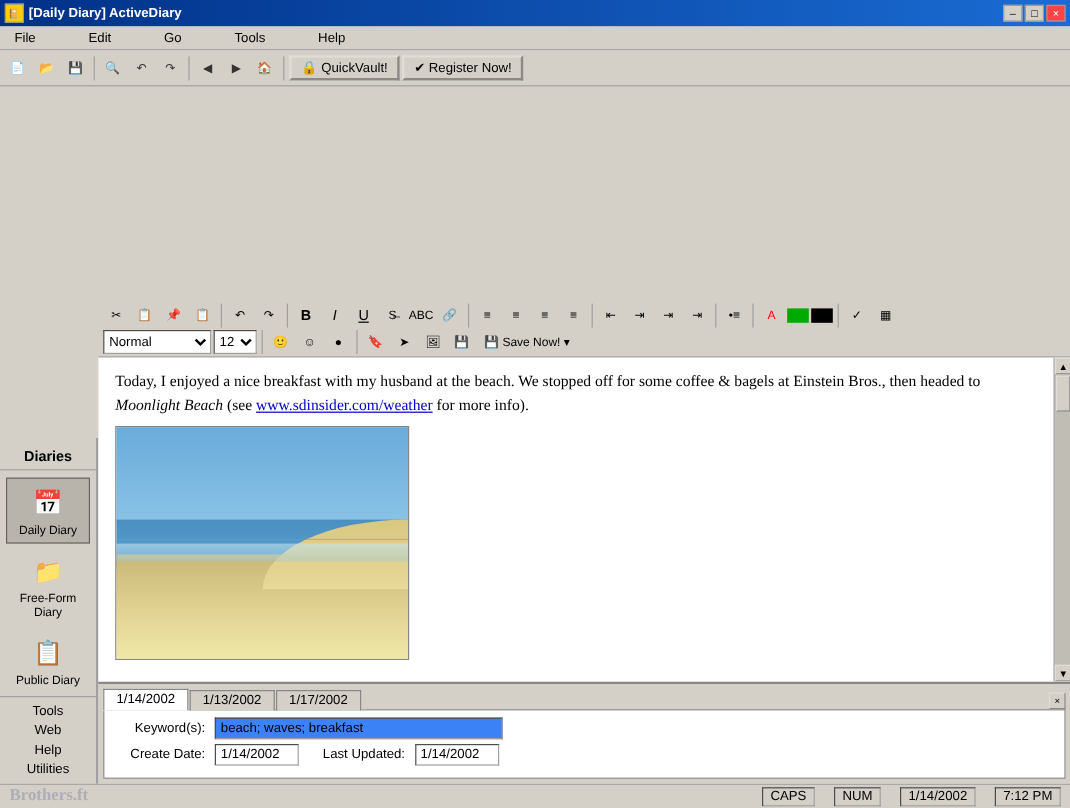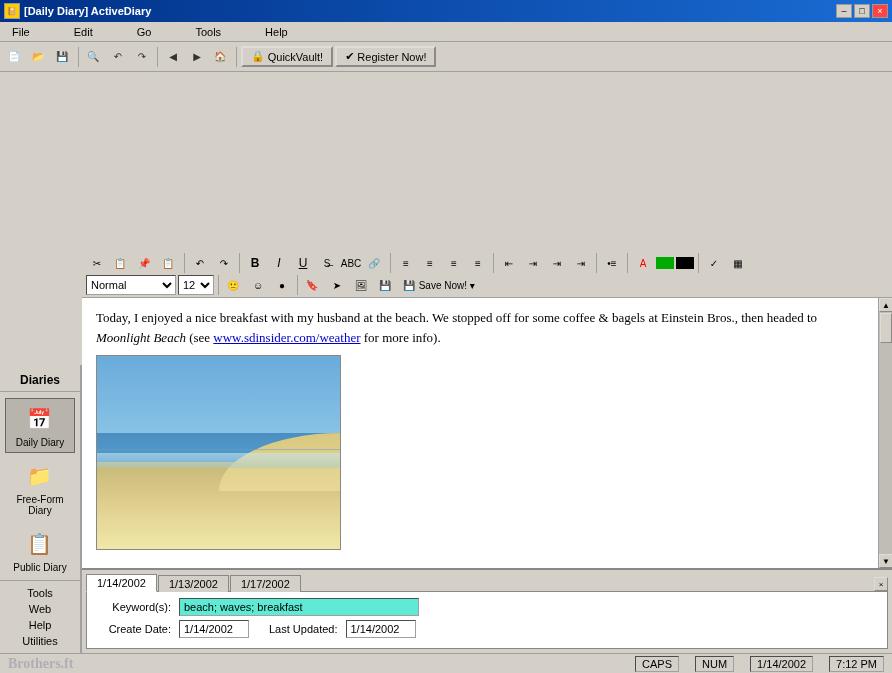--- a/index.html
+++ b/index.html
@@ -290,21 +290,21 @@
     }
     .field-row {
       display: flex;
       align-items: center;
       margin-bottom: 4px;
       gap: 4px;
     }
     .field-label { width: 80px; text-align: right; padding-right: 4px; }
     .field-input {
       border: 1px inset #a0a0a0;
-      background: #5eead4;
+      background: #3b82f6;
       padding: 1px 4px;
       font-size: 11px;
       height: 18px;
     }
     .rating-color { width: 22px; height: 16px; background: #00c000; border: 1px solid #666; }
     .rating-select {
       height: 18px; font-size: 11px; background: white;
       border: 1px inset #a0a0a0; width: 150px;
     }
     .date-field {

